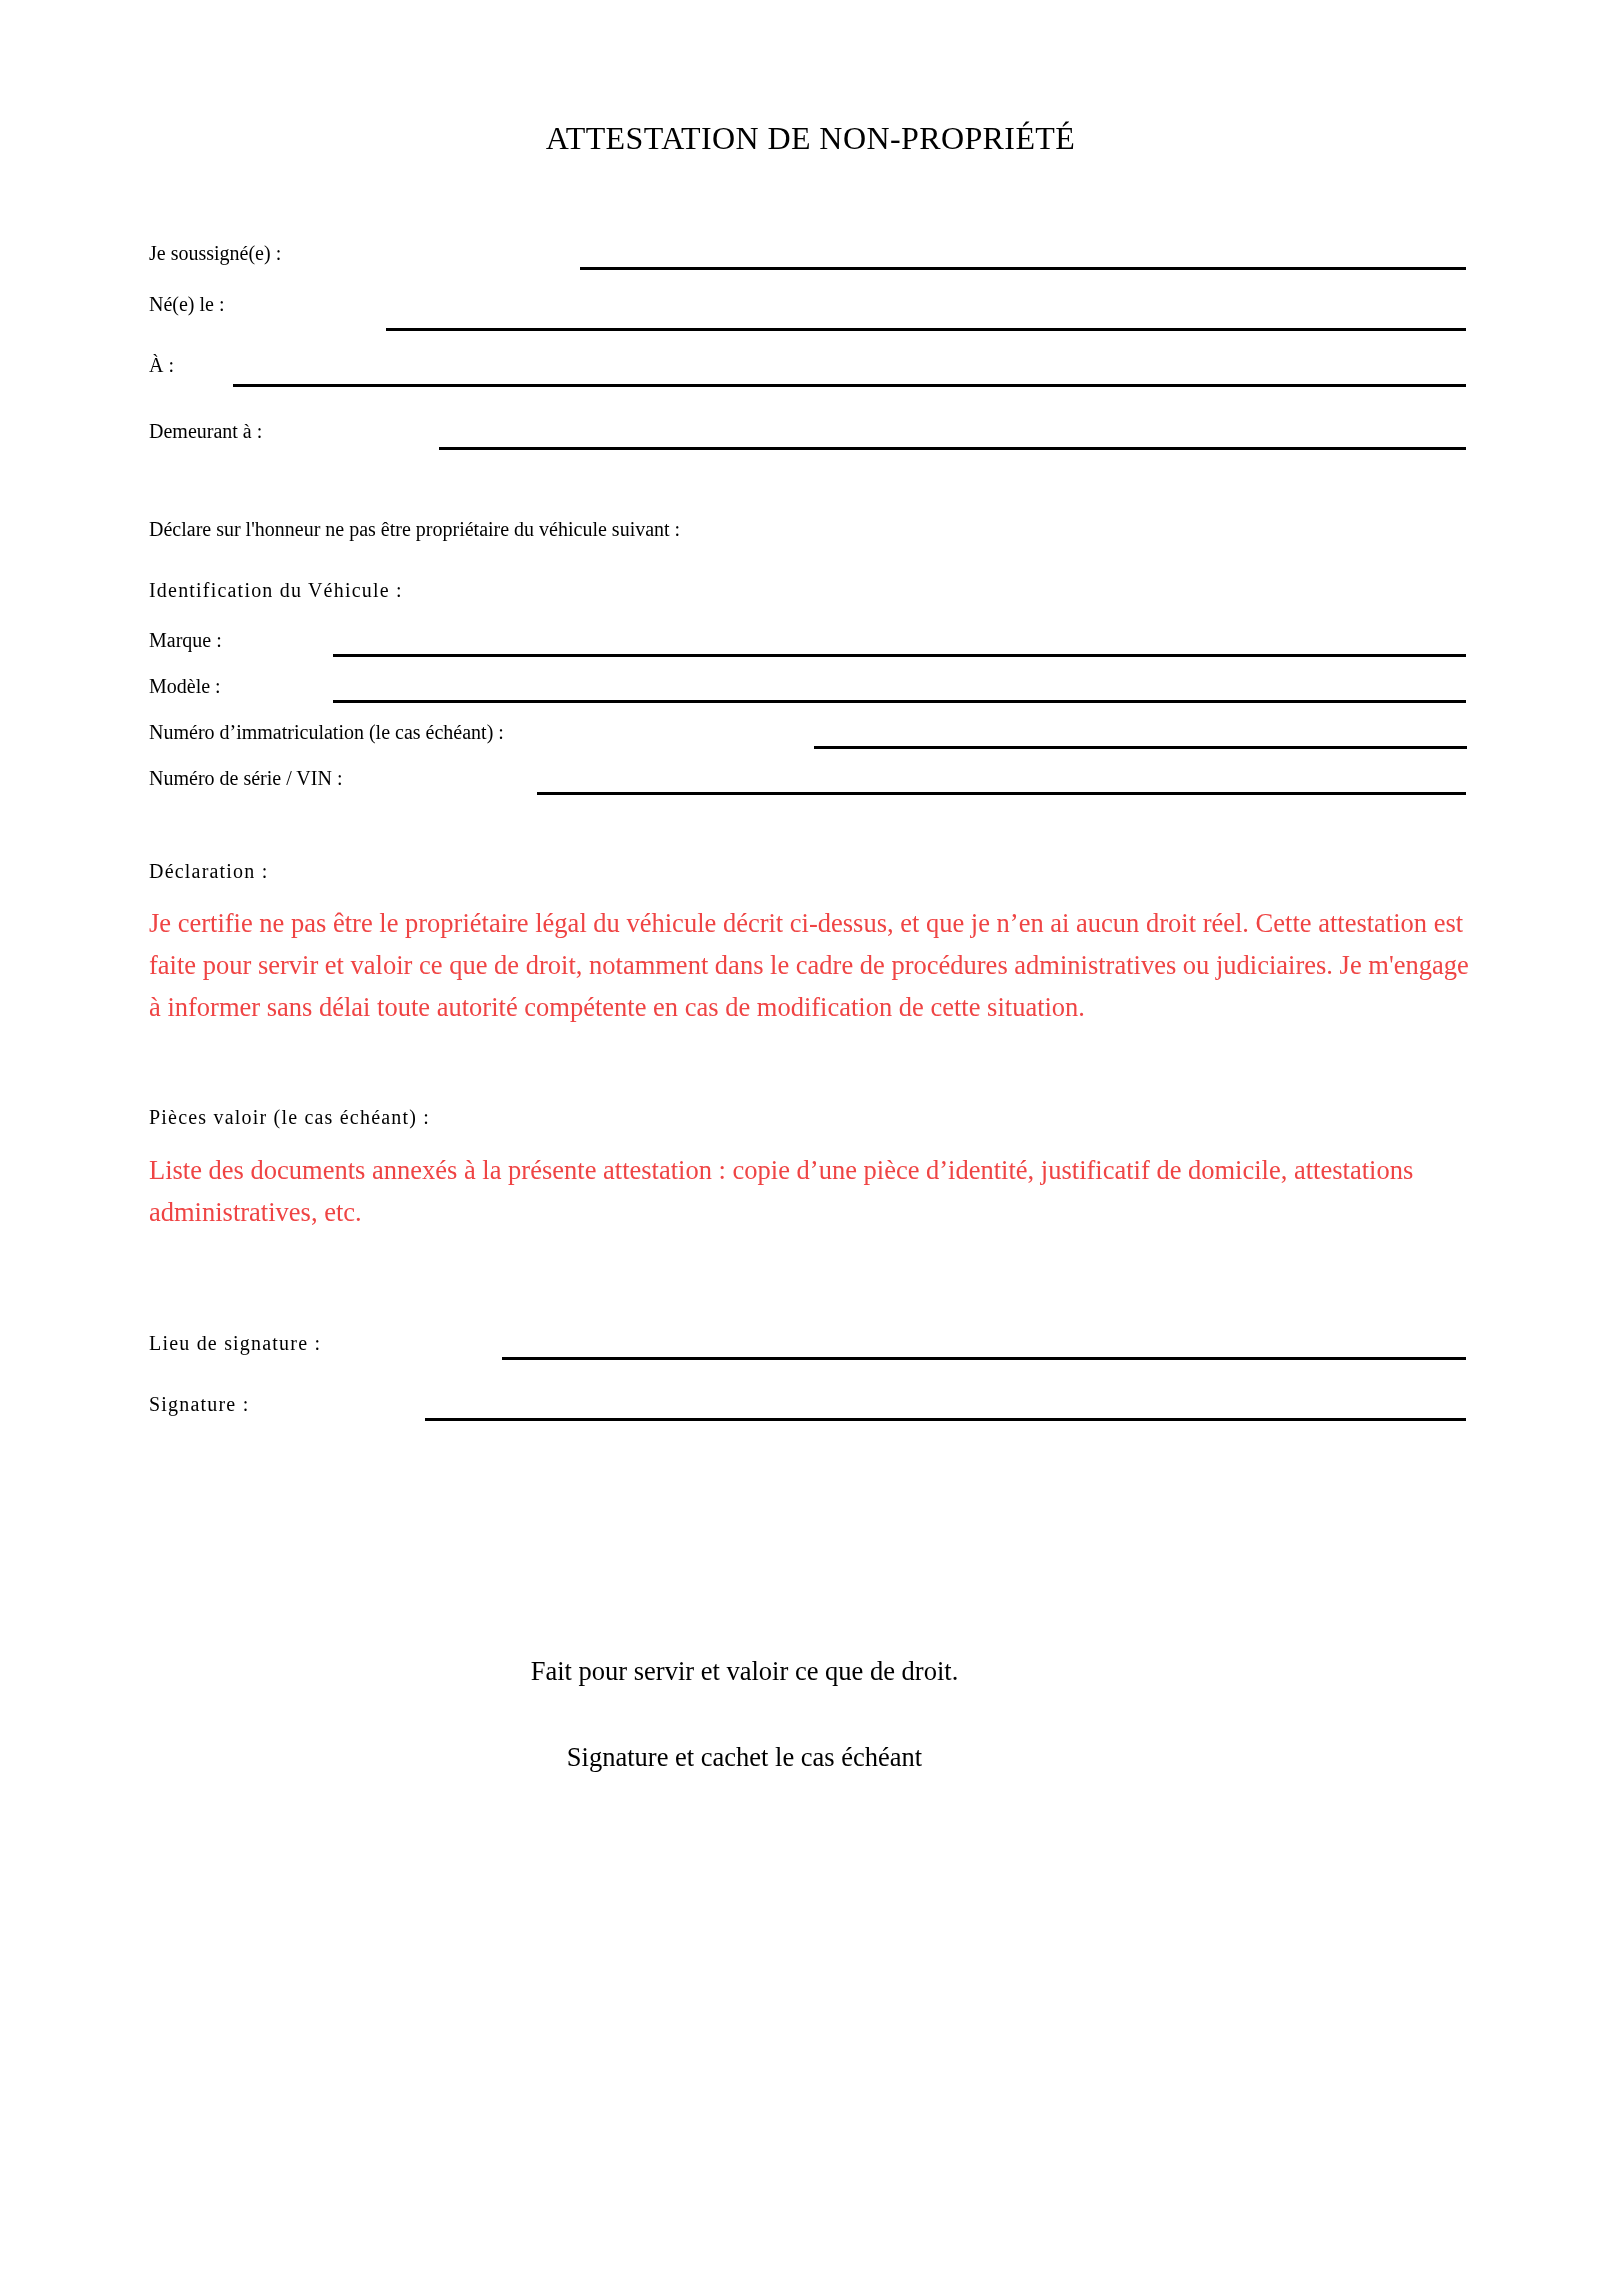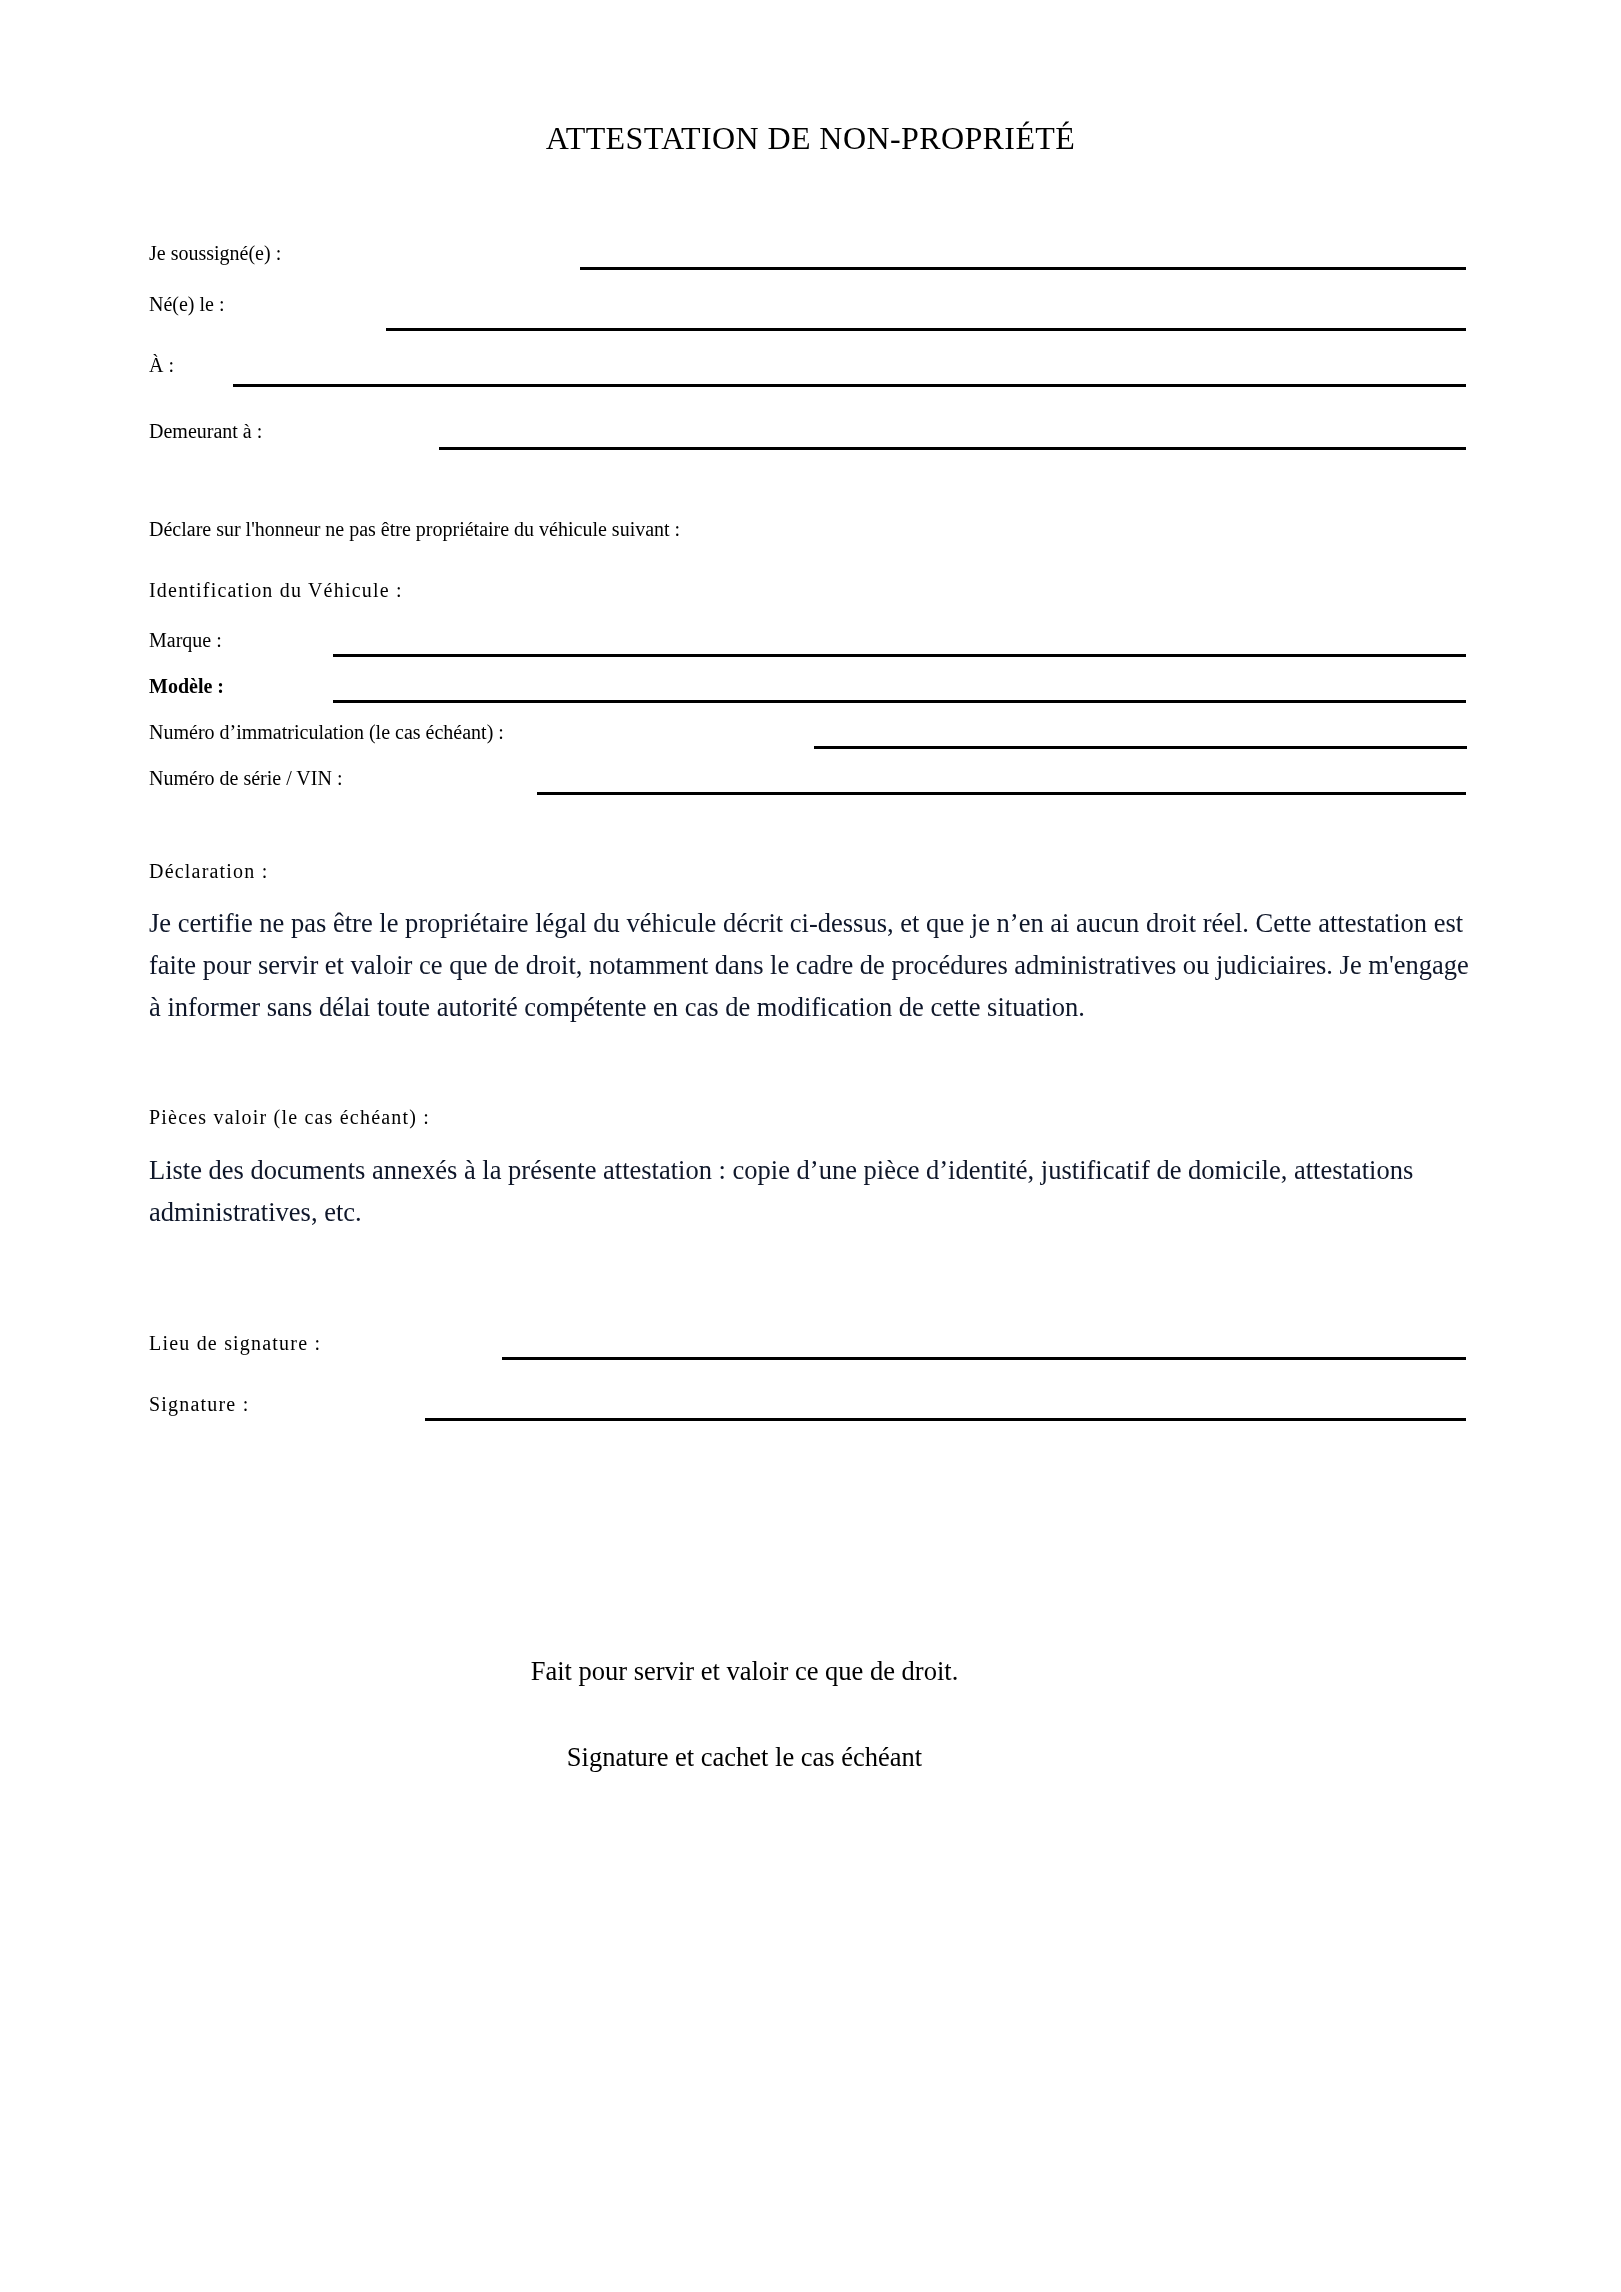--- a/index.html
+++ b/index.html
@@ -53,21 +53,21 @@
     height: 2.9px;
     background: #000000;
   }
 
   
   .para {
     position: absolute;
     font-size: 26.5px;
     line-height: 42px;
     text-align: left;
-    color: #0f172a;
+    color: #ef4444;
   }
 
   
   .center-line {
     position: absolute;
     left: 0;
     width: 1489px;
     text-align: center;
     font-size: 26.5px;
     white-space: nowrap;
@@ -92,21 +92,21 @@
   <div class="t" style="left:149px; top:421px;">Demeurant à :</div>
   <div class="rule" style="left:439px; top:447px; width:1027px;"></div>
 
   <div class="t" style="left:149px; top:519px;">Déclare sur l'honneur ne pas être propriétaire du véhicule suivant :</div>
 
   <div class="t tracked" style="left:149px; top:580px;">Identification du Véhicule :</div>
 
   <div class="t" style="left:149px; top:630px;">Marque :</div>
   <div class="rule" style="left:333px; top:654px; width:1133px;"></div>
 
-  <div class="t" style="left:149px; top:676px;font-weight:bold;">Modèle :</div>
+  <div class="t" style="left:149px; top:676px;">Modèle :</div>
   <div class="rule" style="left:333px; top:700px; width:1133px;"></div>
 
   <div class="t" style="left:149px; top:722px;">Numéro d’immatriculation (le cas échéant) :</div>
   <div class="rule" style="left:814px; top:746px; width:653px;"></div>
 
   <div class="t" style="left:149px; top:768px;">Numéro de série / VIN :</div>
   <div class="rule" style="left:537px; top:792px; width:929px;"></div>
 
   <div class="t tracked" style="left:149px; top:861px;">Déclaration :</div>
 

